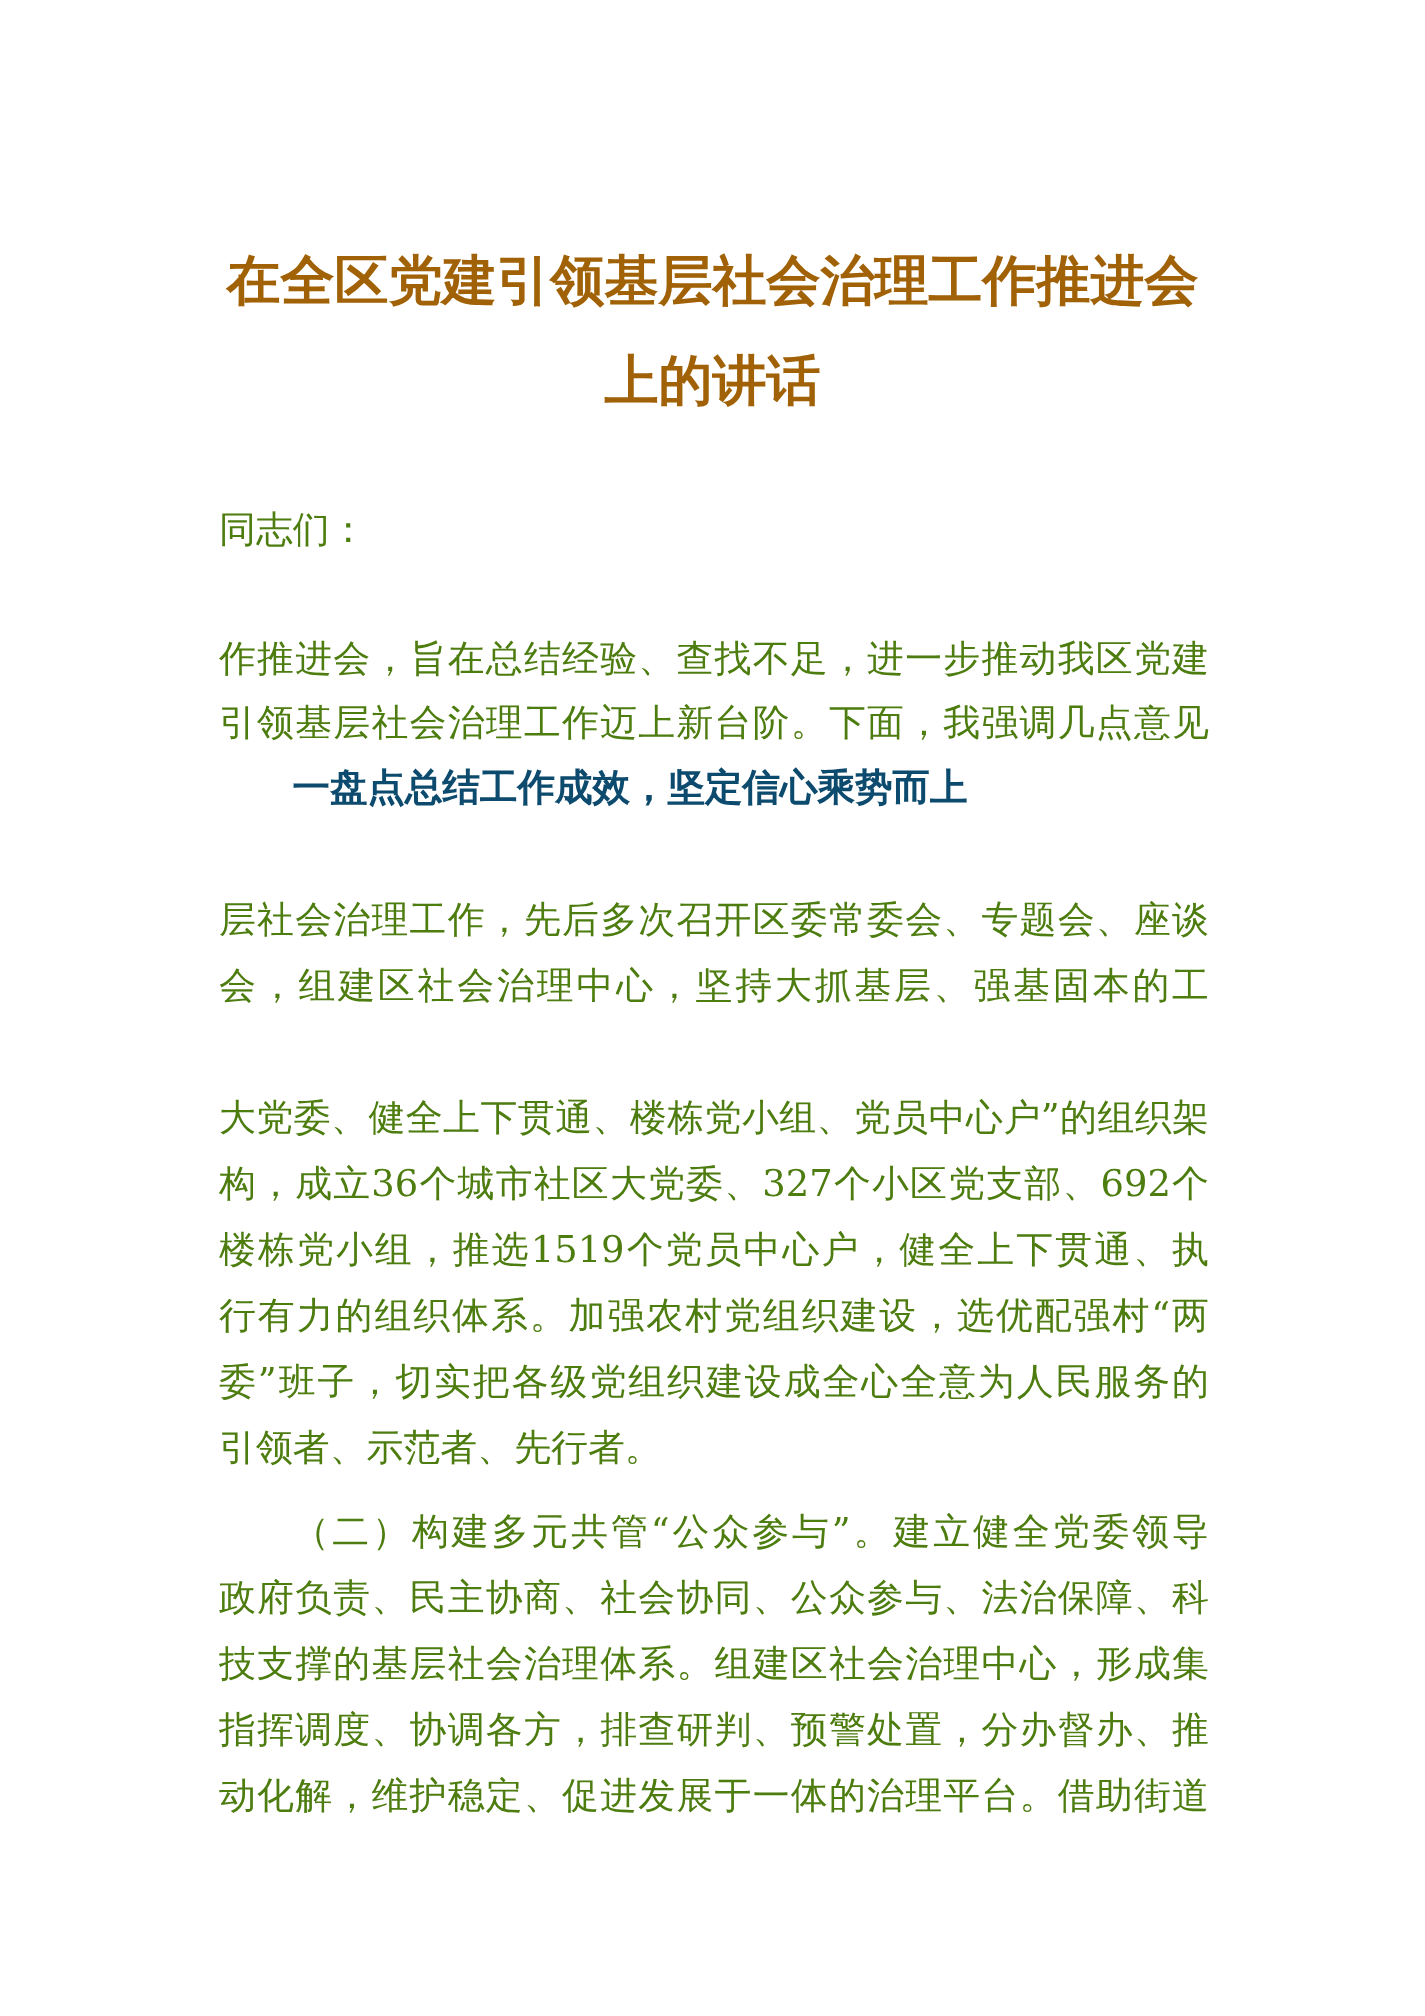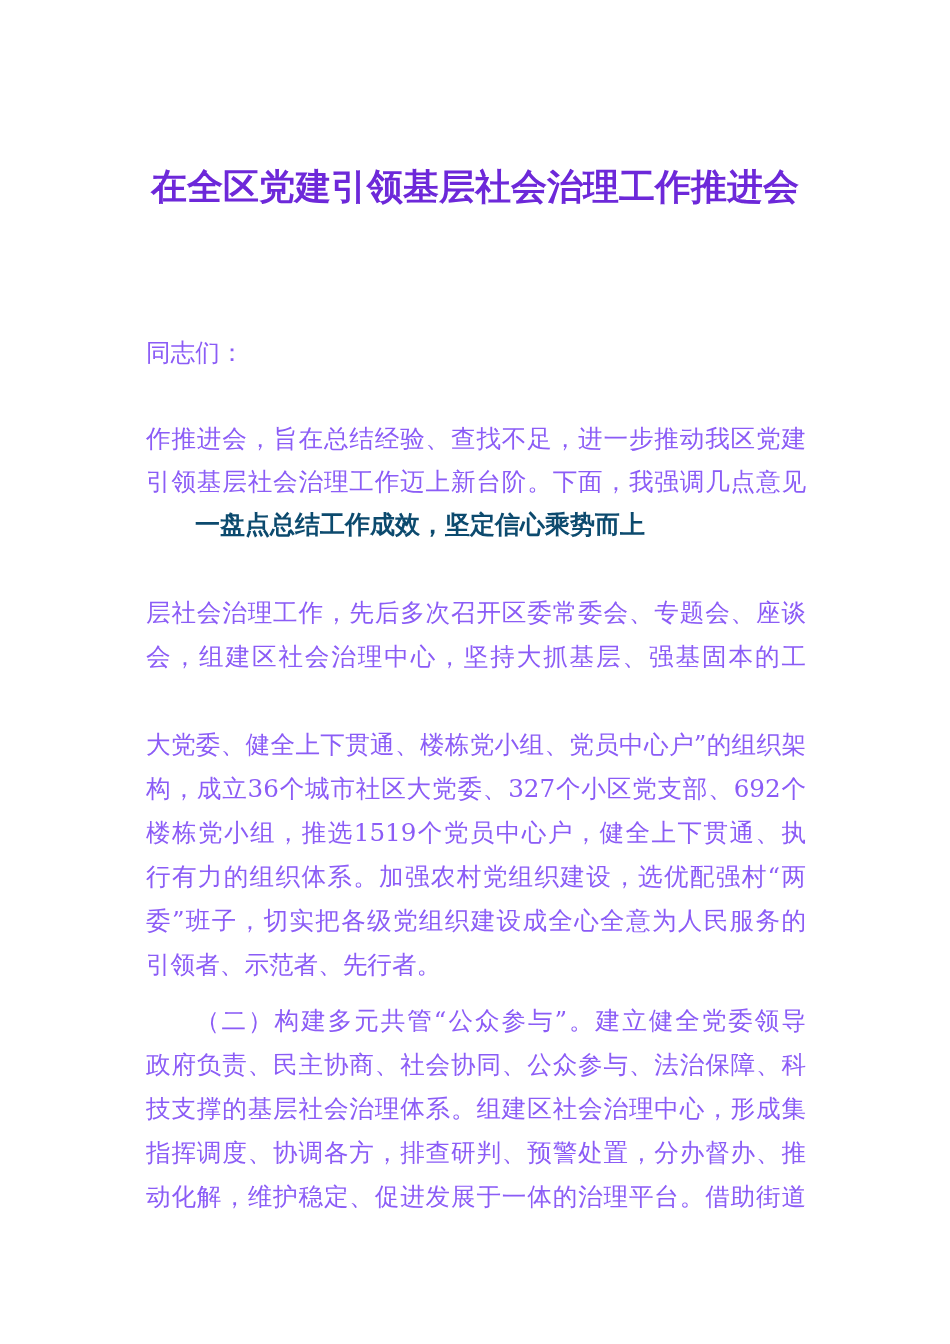--- a/index.html
+++ b/index.html
@@ -23,57 +23,58 @@
     }
     .title {
       position: absolute;
       left: 0;
       width: 950px;
       text-align: center;
       font-family: "DejaVu Serif", "Liberation Serif", serif;
       font-weight: bold;
       font-size: 36px;
       letter-spacing: 0px;
-      color: #6d28d9;
+      color: #a16207;
       white-space: nowrap;
     }
     .title.l1 { top: 163px; }
     .title.l2 { top: 230px; }
 
     .line {
       position: absolute;
       left: 146px;
       width: 660px;
       height: 40px;
       font-size: 24.6px;
       line-height: 40px;
       white-space: nowrap;
       text-align: justify;
       text-align-last: justify;
-      color: #8b5cf6;
+      color: #4d7c0f;
       font-family: "DejaVu Serif", "Liberation Serif", serif;
     }
     .line.noj { text-align: left; text-align-last: left; }
     .line.indent { left: 195px; width: 611px; }
     .line.heading {
       left: 195px;
       font-family: "DejaVu Sans", "Liberation Sans", sans-serif;
       font-weight: bold;
       font-size: 25px;
       text-align: left;
       text-align-last: left;
       color: #0c4a6e;
     }
   </style>
 </head>
 <body>
 
 <div class="page">
 
   <div class="title l1">在全区党建引领基层社会治理工作推进会</div>
+  <div class="title l2">上的讲话</div>
 
   <div class="line noj" style="top:333px">同志们：</div>
 
   <div class="line" style="top:419px">作推进会，旨在总结经验、查找不足，进一步推动我区党建</div>
   <div class="line" style="top:462px">引领基层社会治理工作迈上新台阶。下面，我强调几点意见</div>
 
   <div class="line heading" style="top:505px">一盘点总结工作成效，坚定信心乘势而上</div>
 
   <div class="line" style="top:593px">层社会治理工作，先后多次召开区委常委会、专题会、座谈</div>
   <div class="line" style="top:637px">会，组建区社会治理中心，坚持大抓基层、强基固本的工</div>

